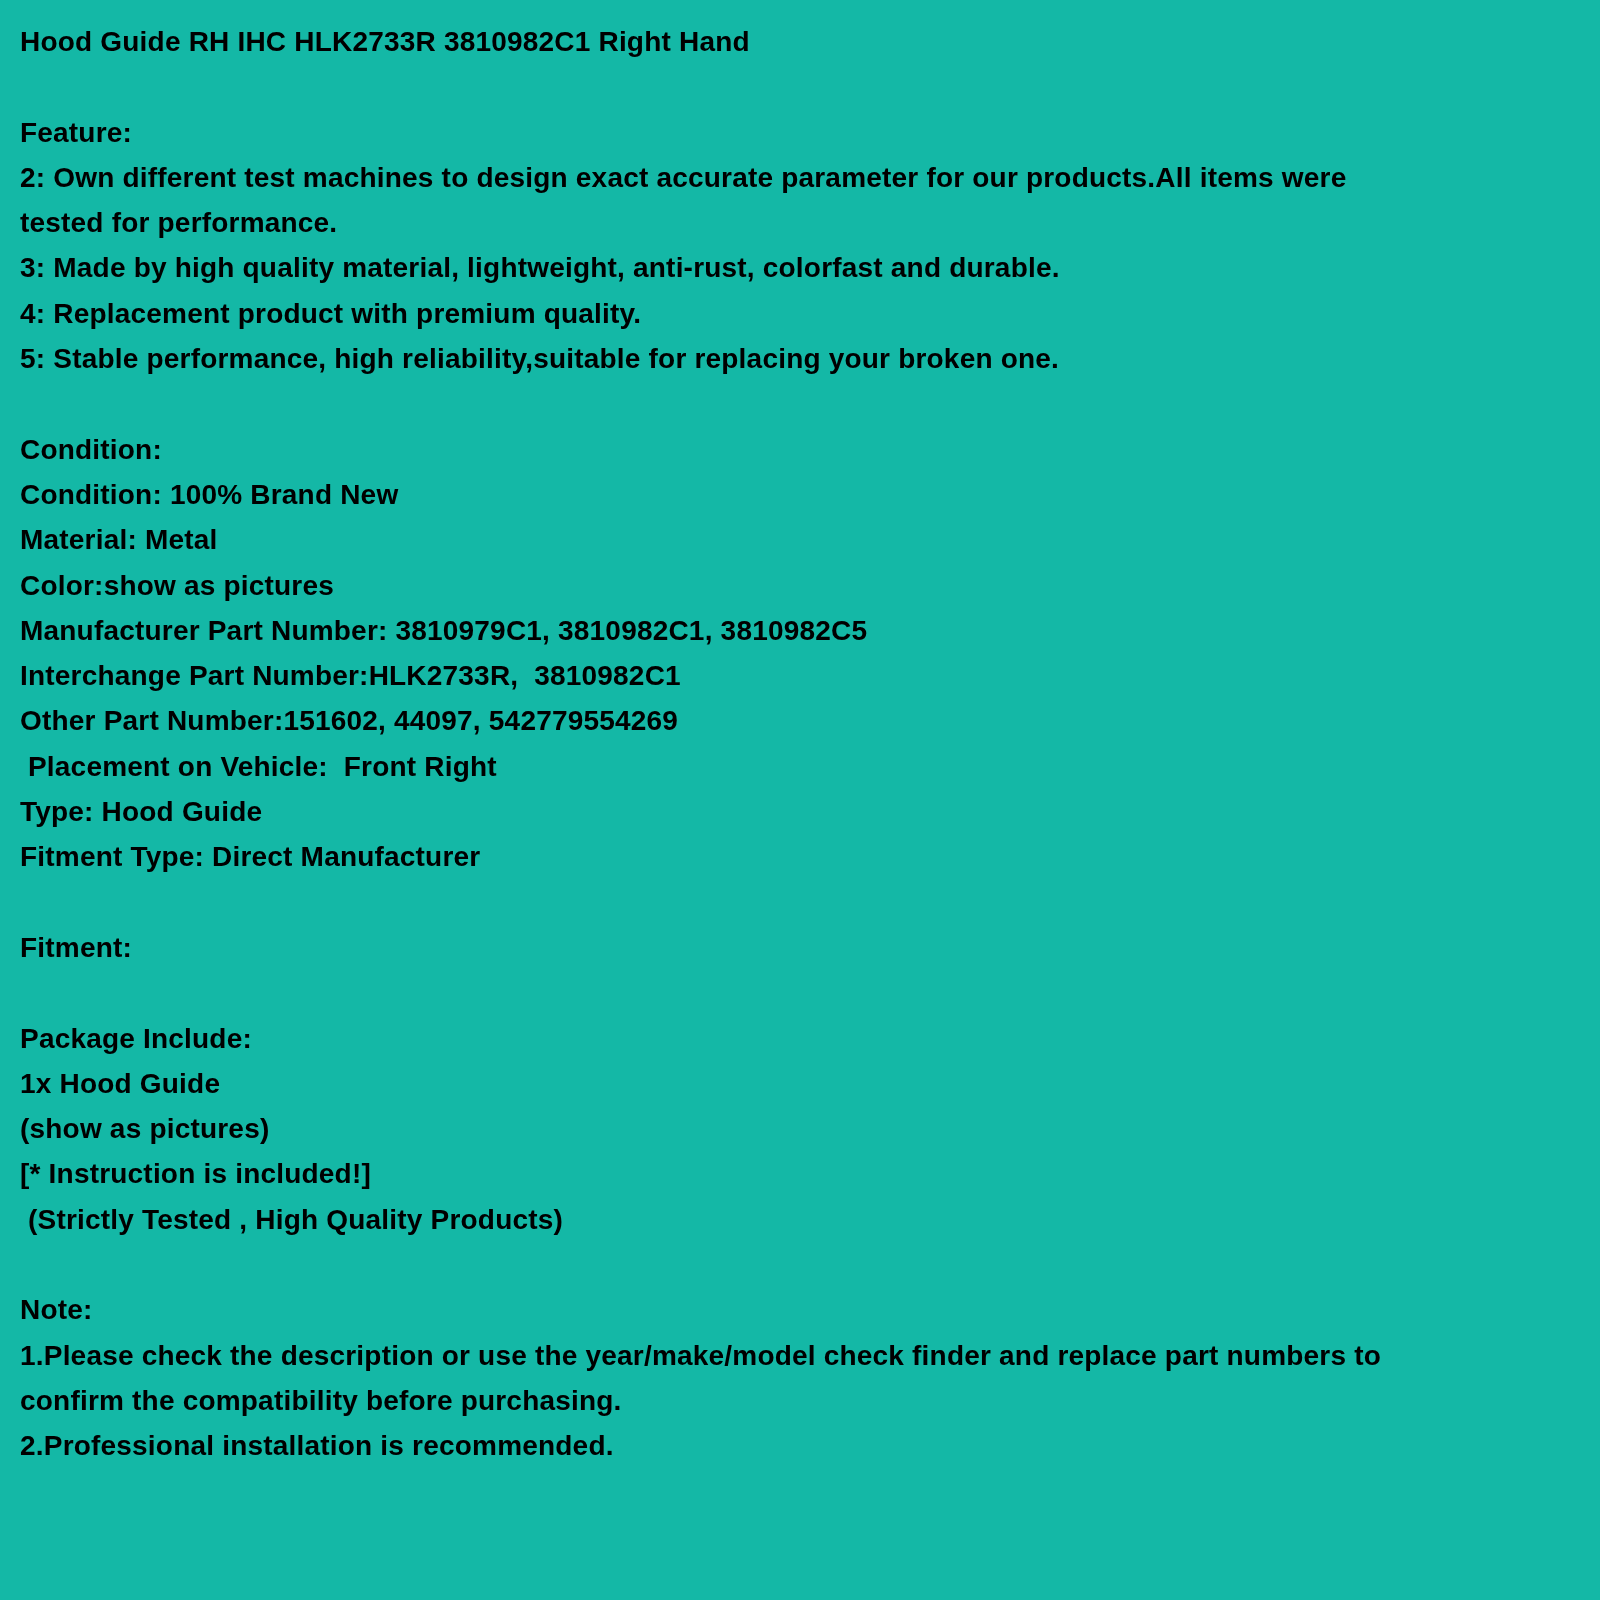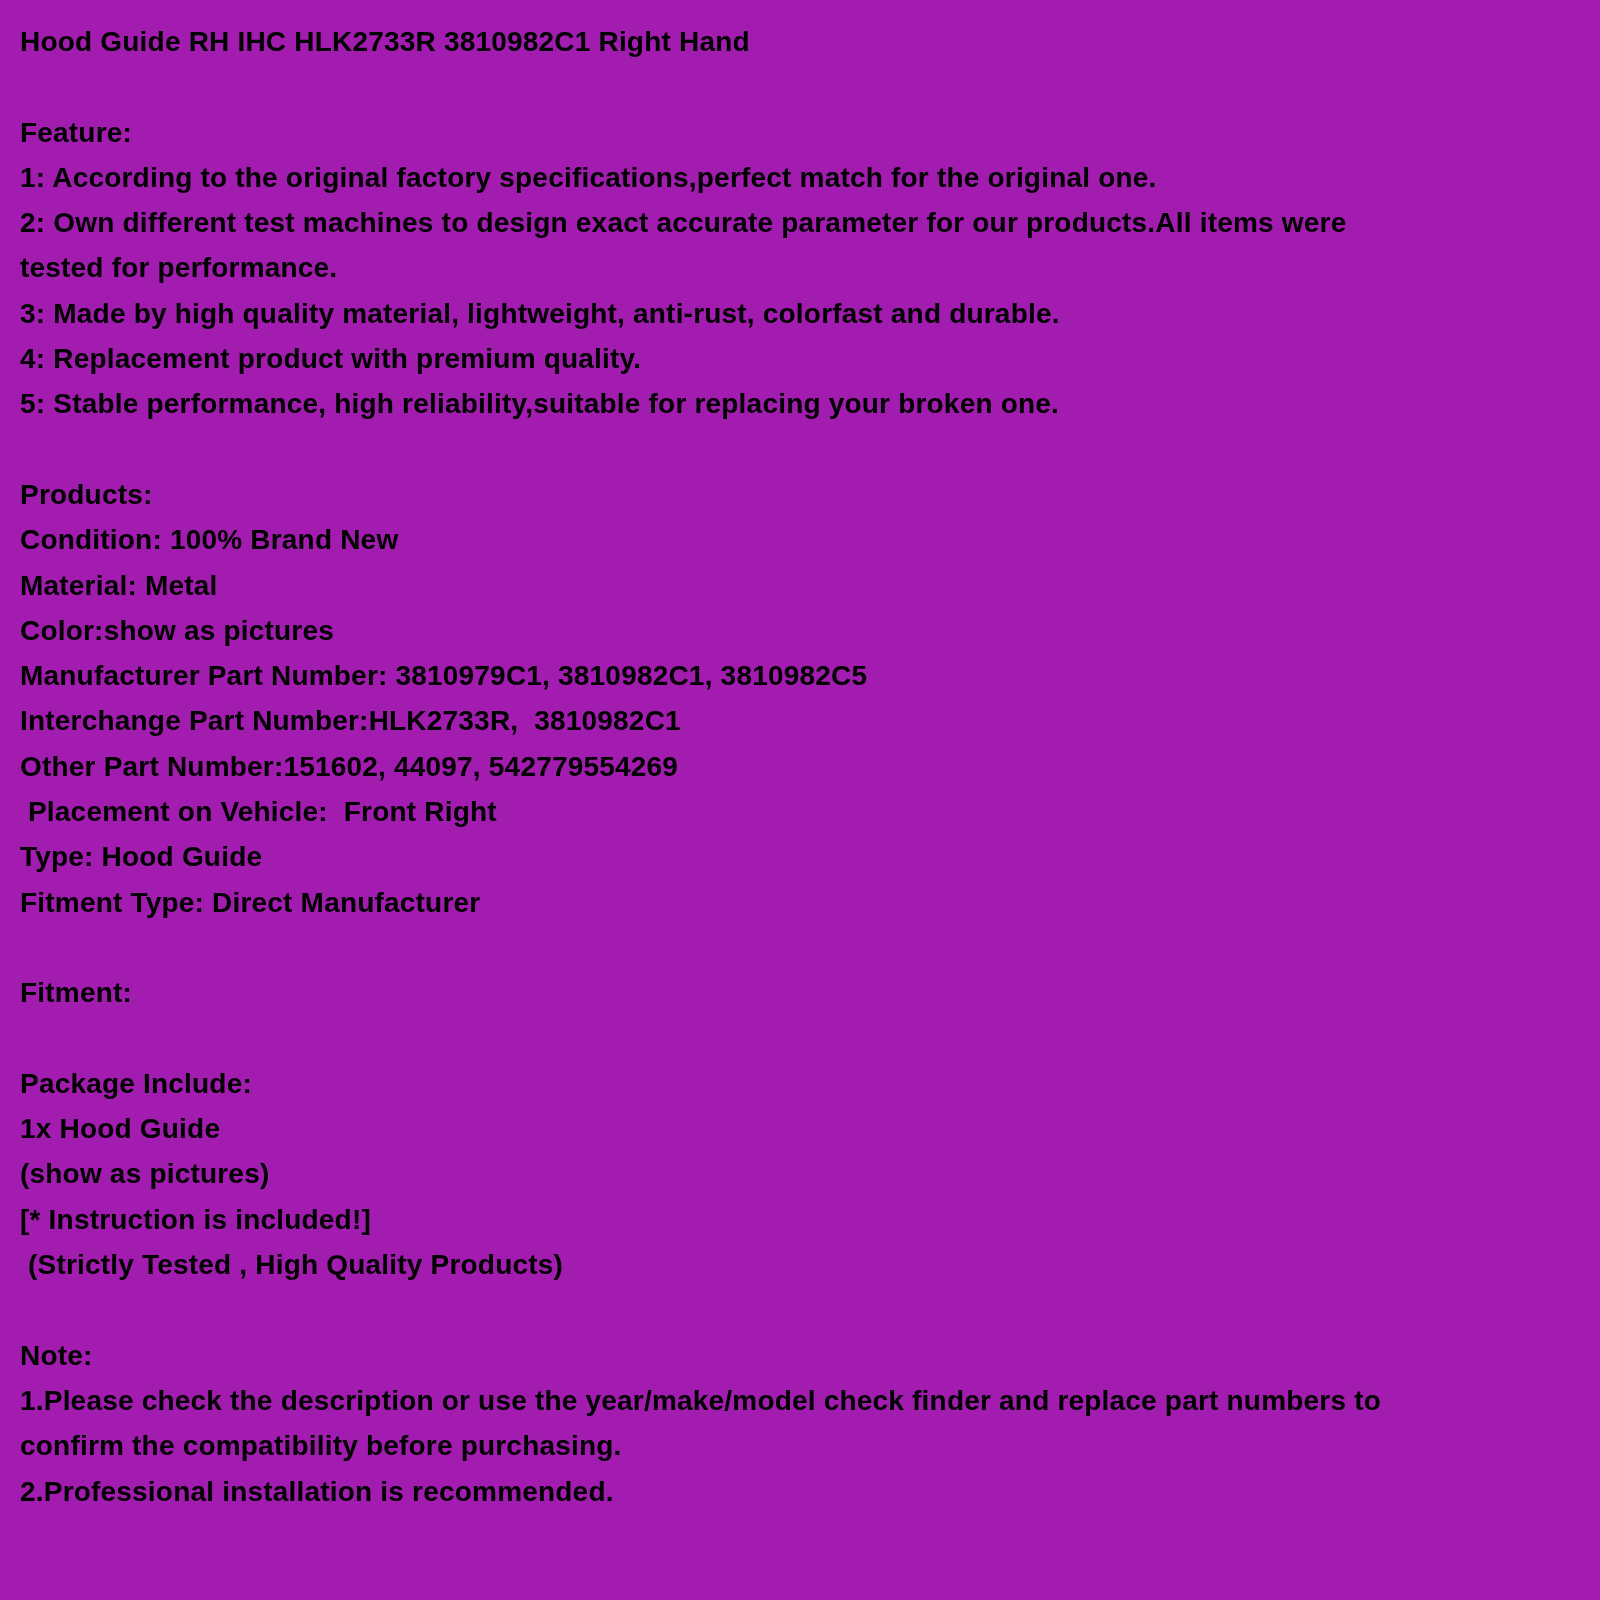--- a/index.html
+++ b/index.html
@@ -4,21 +4,21 @@
 <style>
   html, body {
     margin: 0;
     padding: 0;
     background: #ffffff;
   }
   .page {
     position: relative;
     width: 1600px;
     height: 1600px;
-    background: #a21caf;
+    background: #14b8a6;
     overflow: hidden;
     box-sizing: border-box;
     padding: 19px 20px 0 20px;
     color: #000000;
     font-family: "Liberation Sans", "DejaVu Sans", sans-serif;
     font-weight: 700;
     font-size: 28px;
     line-height: 45.3px;
     letter-spacing: 0.2px;
   }
@@ -32,30 +32,29 @@
 </style>
 </head>
 <body>
 
 <div class="page">
 
   <div class="line">Hood Guide RH IHC HLK2733R 3810982C1 Right Hand</div>
 
   <section class="sec">
     <div class="line">Feature:</div>
-    <div class="line">1: According to the original factory specifications,perfect match for the original one.</div>
     <div class="line">2: Own different test machines to design exact accurate parameter for our products.All items were</div>
     <div class="line">tested for performance.</div>
     <div class="line">3: Made by high quality material, lightweight, anti-rust, colorfast and durable.</div>
     <div class="line">4: Replacement product with premium quality.</div>
     <div class="line">5: Stable performance, high reliability,suitable for replacing your broken one.</div>
   </section>
 
   <section class="sec">
-    <div class="line">Products:</div>
+    <div class="line">Condition:</div>
     <div class="line">Condition: 100% Brand New</div>
     <div class="line">Material: Metal</div>
     <div class="line">Color:show as pictures</div>
     <div class="line">Manufacturer Part Number: 3810979C1, 3810982C1, 3810982C5</div>
     <div class="line">Interchange Part Number:HLK2733R,  3810982C1</div>
     <div class="line">Other Part Number:151602, 44097, 542779554269</div>
     <div class="line"> Placement on Vehicle:  Front Right</div>
     <div class="line">Type: Hood Guide</div>
     <div class="line">Fitment Type: Direct Manufacturer</div>
   </section>

